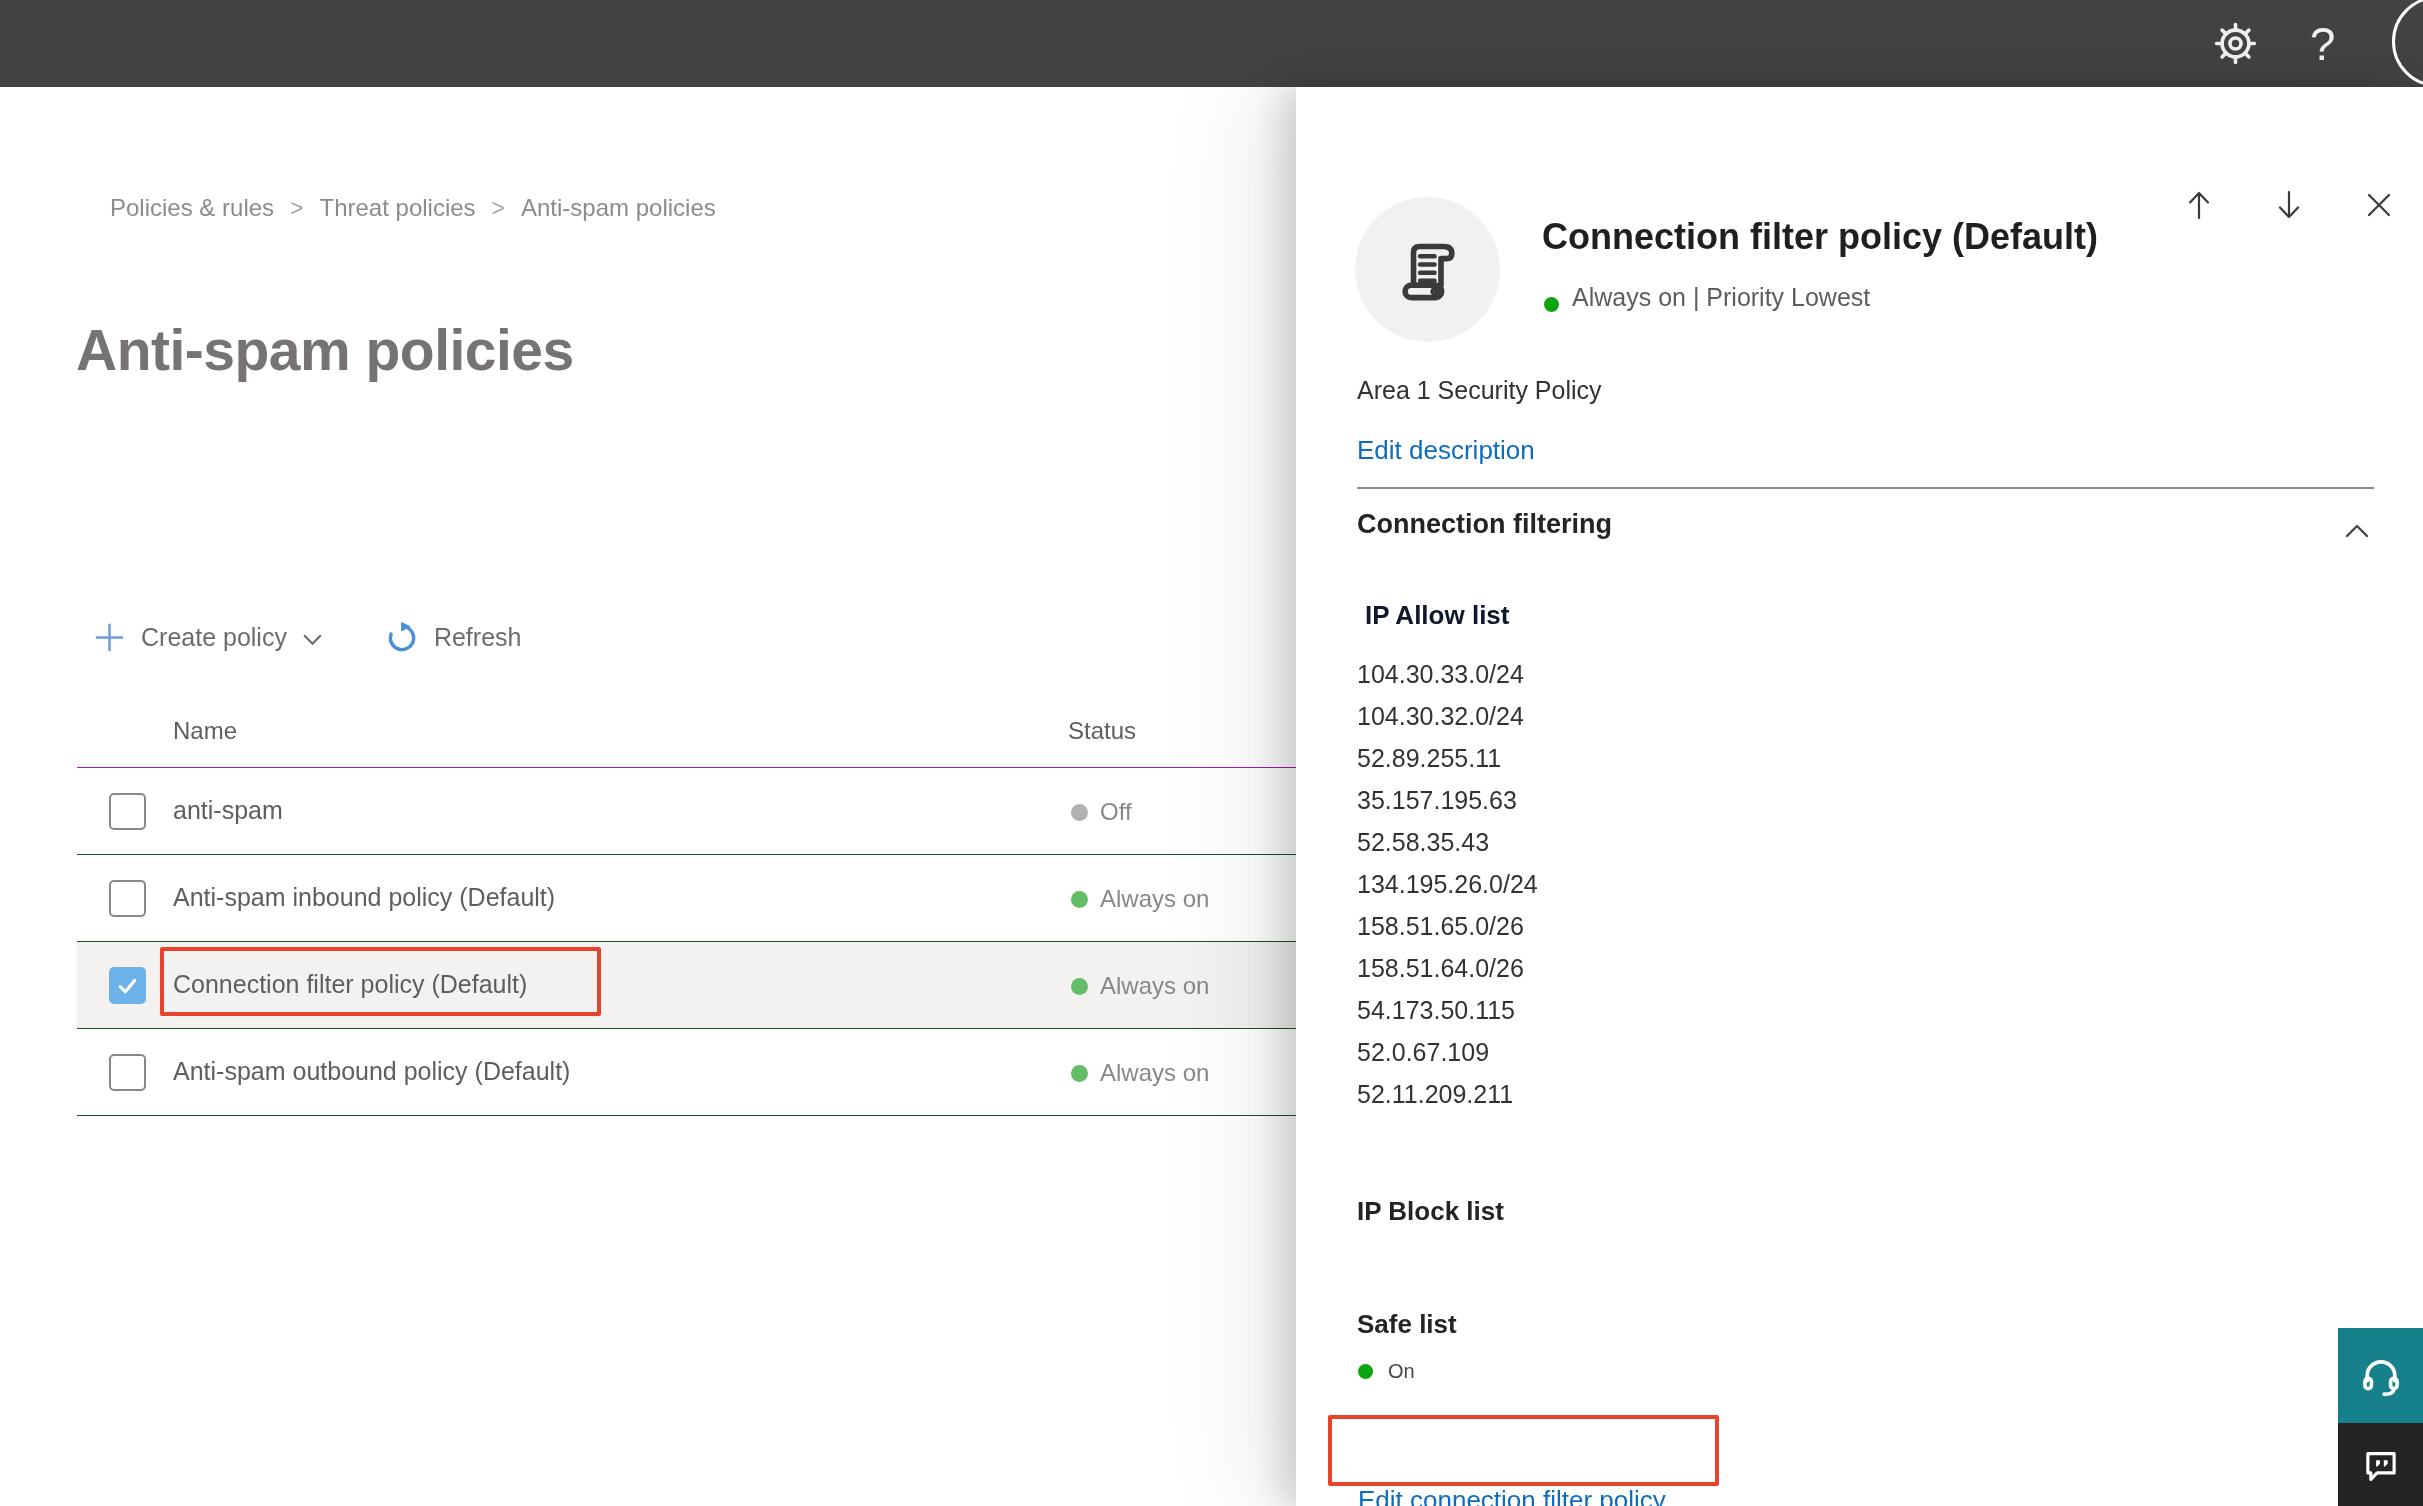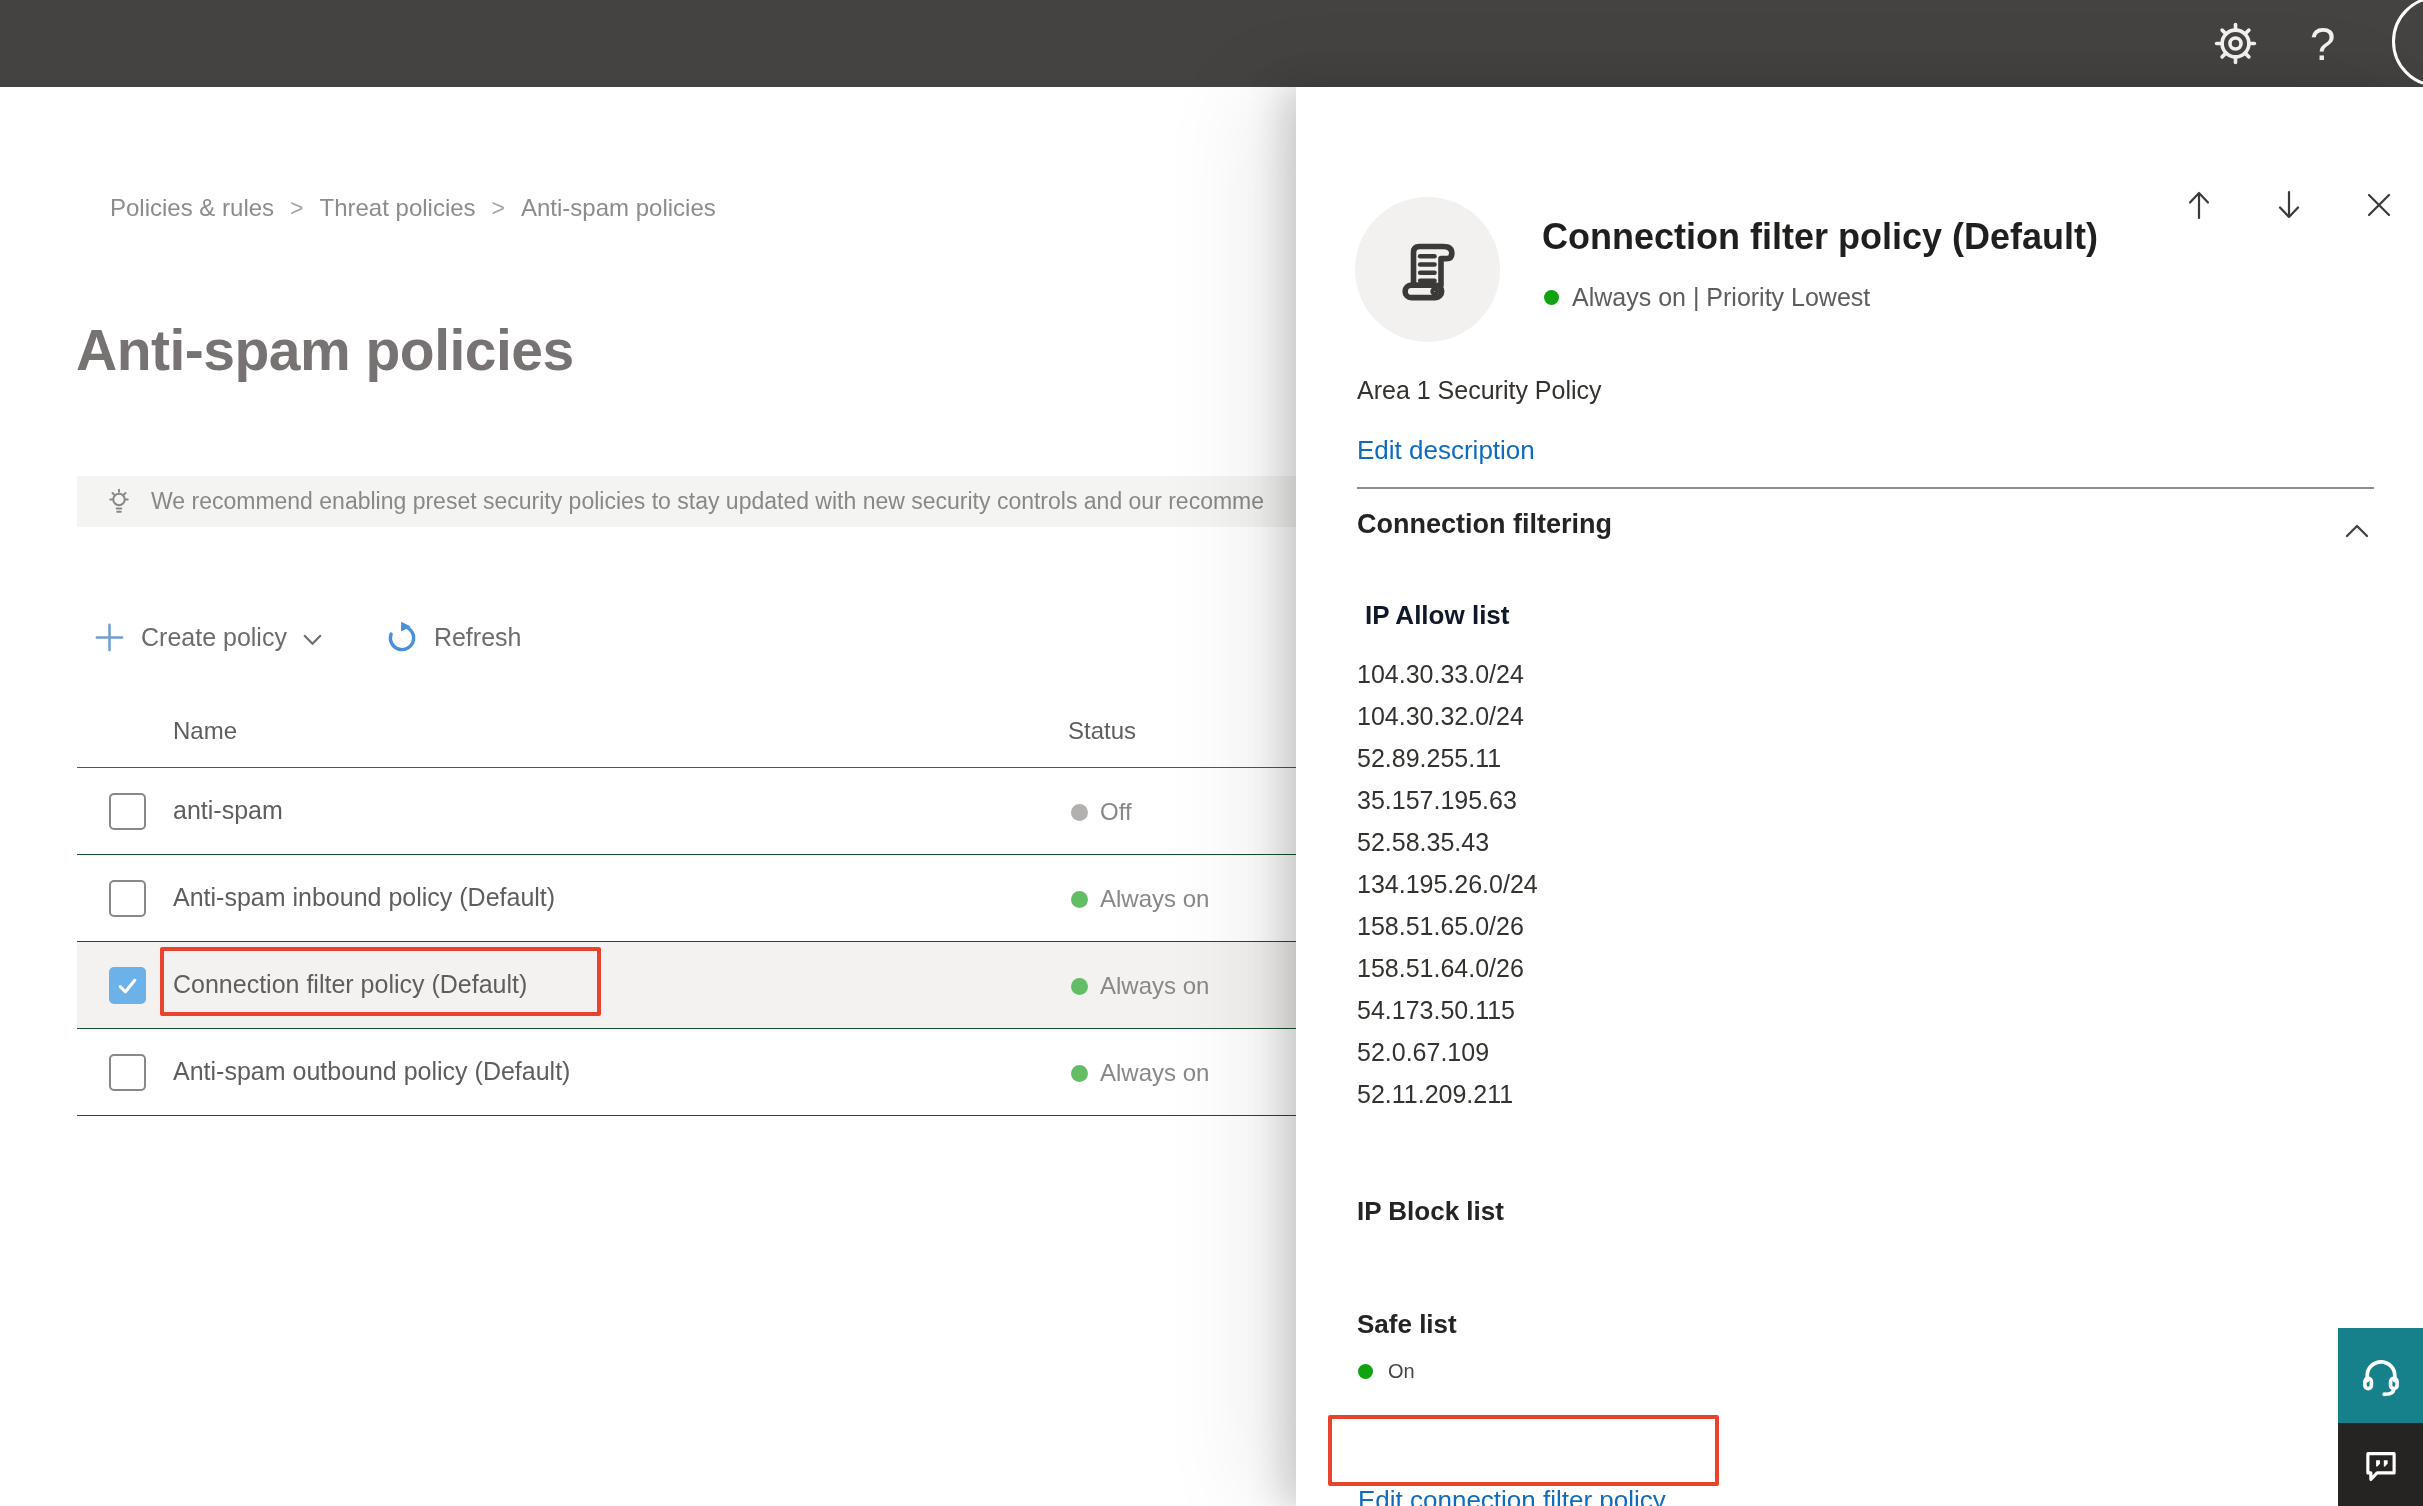--- a/index.html
+++ b/index.html
@@ -57,21 +57,21 @@
   .redbox2{left:1328px;top:1415px;width:391px;height:71px;z-index:9;}
 
   
   .panel{position:absolute;left:1296px;top:87px;width:1128px;height:1420px;background:#ffffff;z-index:6;
          box-shadow:-14px 0 34px rgba(0,0,0,.16), -48px 0 89px rgba(0,0,0,.07);}
   .panel-nav{position:absolute;top:97px;right:24px;display:flex;gap:48px;}
   .pnav{width:42px;height:42px;display:flex;align-items:center;justify-content:center;cursor:pointer;}
   .panel-avatar{position:absolute;left:59px;top:110px;width:145px;height:145px;border-radius:50%;background:#f2f1f0;
                 display:flex;align-items:center;justify-content:center;}
   .panel-title{position:absolute;left:246px;top:129px;width:842px;font-size:36px;font-weight:700;color:#201f1e;}
-  .panel-status{position:absolute;left:248px;top:196px;display:flex;align-items:center;gap:13px;font-size:25px;color:#5f5d5b;}
+  .panel-status{position:absolute;left:248px;top:196px;display:flex;align-items:flex-end;gap:13px;font-size:25px;color:#5f5d5b;}
   .pdot{width:15px;height:15px;border-radius:50%;flex:0 0 auto;}
   .panel-desc{position:absolute;left:61px;top:289px;font-size:25px;color:#34322f;}
   .link{cursor:pointer;}
   .edit-desc{position:absolute;left:61px;top:348px;font-size:26px;}
   .panel-divider{position:absolute;left:61px;top:400px;width:1017px;height:2px;background:#8f8d8b;}
   .section-head{position:absolute;left:61px;top:422px;width:1017px;height:44px;cursor:pointer;}
   .section-head .st{font-size:27px;font-weight:600;color:#252423;}
   .section-head .chev-up{position:absolute;right:2px;top:8px;}
   .ip-allow-title{position:absolute;left:69px;top:513px;font-size:26px;font-weight:700;color:#0f172a;}
   .ip-list{position:absolute;left:61px;top:566px;font-size:25px;color:#34322f;line-height:42px;}
@@ -117,28 +117,20 @@
   <div class="breadcrumb">
     <span class="crumb">Policies &amp; rules</span>
     <span class="sep">&gt;</span>
     <span class="crumb">Threat policies</span>
     <span class="sep">&gt;</span>
     <span class="crumb">Anti-spam policies</span>
   </div>
 
   <h1 class="page-title" style="margin:0;">Anti-spam policies</h1>
 
-  <div class="banner">
-    <svg width="30" height="30" viewBox="0 0 24 24" fill="none" stroke="#8a8886" stroke-width="1.6" stroke-linecap="round">
-      <circle cx="12" cy="10" r="4.6"></circle>
-      <path d="M10.2 17.2 h3.6 M10.6 19.8 h2.8"></path>
-      <path d="M12 2.2 v1.5 M5 10 h1.6 M17.4 10 h1.6 M6.8 4.8 l1.2 1.2 M17.2 4.8 l-1.2 1.2"></path>
-    </svg>
-    <span class="txt">We recommend enabling preset security policies to stay updated with new security controls and our recomme</span>
-  </div>
 
 
   <div class="toolbar">
     <div class="tbtn">
       <svg width="33" height="33" viewBox="0 0 34 34" fill="none" stroke="#6f9fd2" stroke-width="2.6" stroke-linecap="round">
         <path d="M17 4 V30 M4 17 H30"></path>
       </svg>
       <span class="lbl">Create policy</span>
       <svg class="chev" width="23" height="23" viewBox="0 0 22 22" fill="none" stroke="#6e6c6a" stroke-width="2">
         <polyline points="3,7 11,15 19,7"></polyline>

